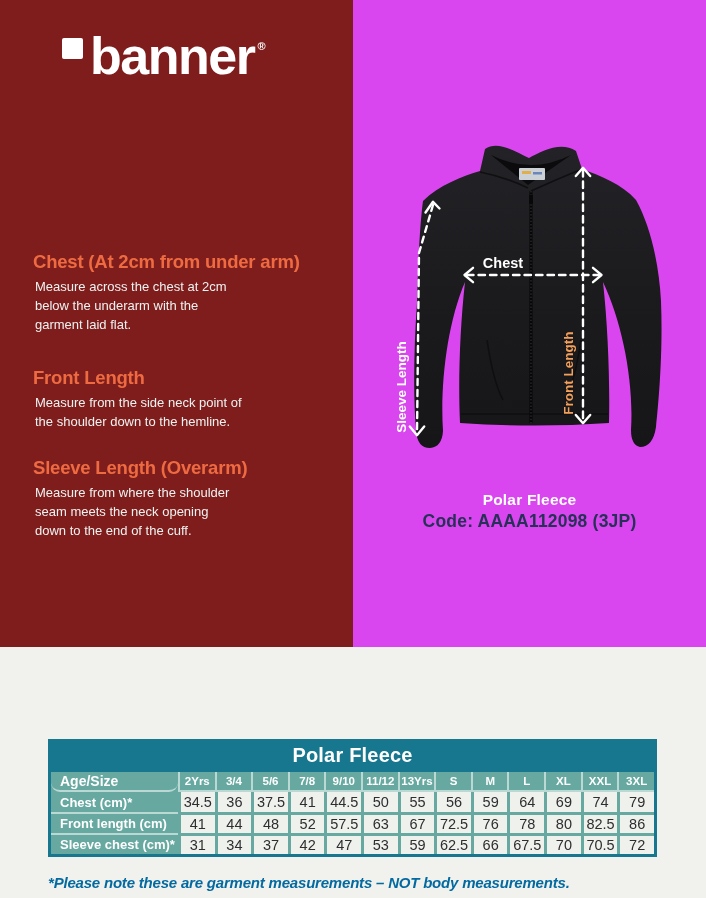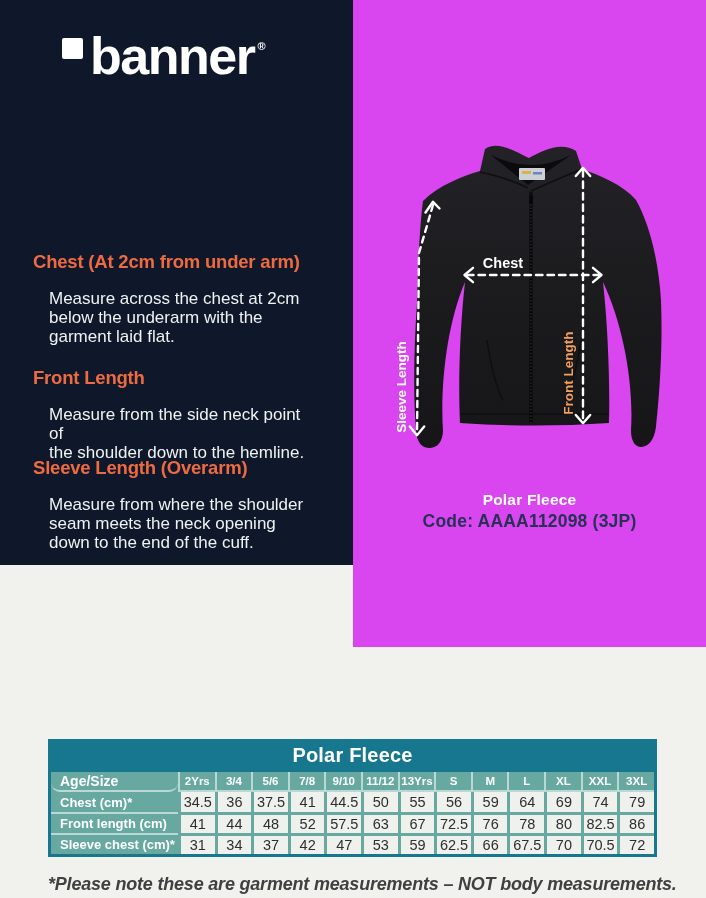--- a/index.html
+++ b/index.html
@@ -3,21 +3,21 @@
 <meta charset="utf-8">
 <style>
   * { box-sizing: border-box; }
   html,body { margin:0; padding:0; }
   body {
     width:706px; height:898px; position:relative; overflow:hidden;
     font-family:"Liberation Sans", sans-serif;
     background:#f1f2ed;
   }
   .hero { position:absolute; top:0; left:0; width:706px; height:647px; display:flex; }
-  .left-panel  { width:353px; height:565px; background:#0f172a; position:relative; }
+  .left-panel  { width:353px; height:647px; background:#7f1d1d; position:relative; }
   .right-panel { width:353px; height:647px; background:#d946ef; position:relative; }
 
   
   .logo { position:absolute; left:62px; top:30px; display:flex; align-items:flex-start; }
   .logo-square { width:21px; height:21px; background:#ffffff; margin-top:8px; margin-right:7px; border-radius:2px; }
   .logo-text { color:#ffffff; font-size:52px; font-weight:800; line-height:52px; letter-spacing:-1.5px; }
   .logo-reg { color:#ffffff; font-size:11px; font-weight:700; margin-top:10px; margin-left:3px; }
 
   
   .guide-head { position:absolute; left:33px; top:138px; display:flex; }
@@ -27,21 +27,21 @@
     color:#ffffff; font-size:30px; font-weight:800; line-height:37px;
     white-space:pre-line; letter-spacing:-0.3px;
   }
 
   
   .section { position:absolute; left:33px; width:300px; }
   .section.s1 { top:251px; }
   .section.s2 { top:367px; }
   .section.s3 { top:457px; }
   .section h3 { margin:0 0 4px 0; color:#ee6b42; font-size:18.5px; font-weight:800; letter-spacing:-0.2px; }
-  .section p  { margin:16px; color:#eef3f1; font-size:17px; line-height:19px; white-space:pre-line; }
+  .section p  { margin:2px; color:#eef3f1; font-size:13px; line-height:19px; white-space:pre-line; }
 
   
   .jacket-wrap { position:absolute; left:42px; top:135px; width:290px; height:335px; }
   .product { position:absolute; top:491px; left:0; width:100%; text-align:center; }
   .product-name { color:#ffffff; font-size:15.5px; font-weight:800; letter-spacing:0.2px; }
   .product-code { color:#273157; font-size:17.5px; font-weight:800; margin-top:2px; letter-spacing:0.2px; }
 
   
   .bottom { position:absolute; top:647px; left:0; width:706px; height:251px; background:#f1f2ed; }
   table.sizes {
@@ -50,21 +50,21 @@
     background:#67a9a1; border:3px solid #17778f;
   }
   .t-title { background:#17778f; color:#ffffff; font-size:20px; font-weight:800; text-align:center; height:30px; padding-bottom:4px; letter-spacing:0.2px; }
   th.corner { text-align:left; padding-left:9px; color:#ffffff; font-size:14px; font-weight:800; height:20px;border-radius:9px; }
   th.size-h { color:#ffffff; font-size:11.5px; font-weight:700; text-align:center; height:20px; border-left:2px solid rgba(255,255,255,0.55); border-bottom:2px solid rgba(255,255,255,0.55);}
   th.corner { border-bottom:2px solid rgba(255,255,255,0.55); }
   td.lab { color:#ffffff; font-size:13px; font-weight:700; text-align:left; padding-left:9px; height:20px; border-top:2px solid rgba(255,255,255,0.55); }
   td.lab.first { border-top:none; }
   td.val { background:#eff1ec; color:#2e2e30; font-size:14.5px; font-weight:400; text-align:center; height:20px; border-left:3px solid #67a9a1; border-top:3px solid #67a9a1; }
   td.val.toprow { border-top:none; }
-  .footnote { position:absolute; left:48px; top:227px; color:#404040; font-size:18px; font-weight:700; font-style:italic; letter-spacing:-0.2px; }
+  .footnote { position:absolute; left:48px; top:227px; color:#0369a1; font-size:15px; font-weight:700; font-style:italic; letter-spacing:-0.2px; }
 </style>
 </head>
 <body>
 
 <div class="hero">
 
   <div class="left-panel">
 
     <div class="logo">
       <div class="logo-square"></div>

